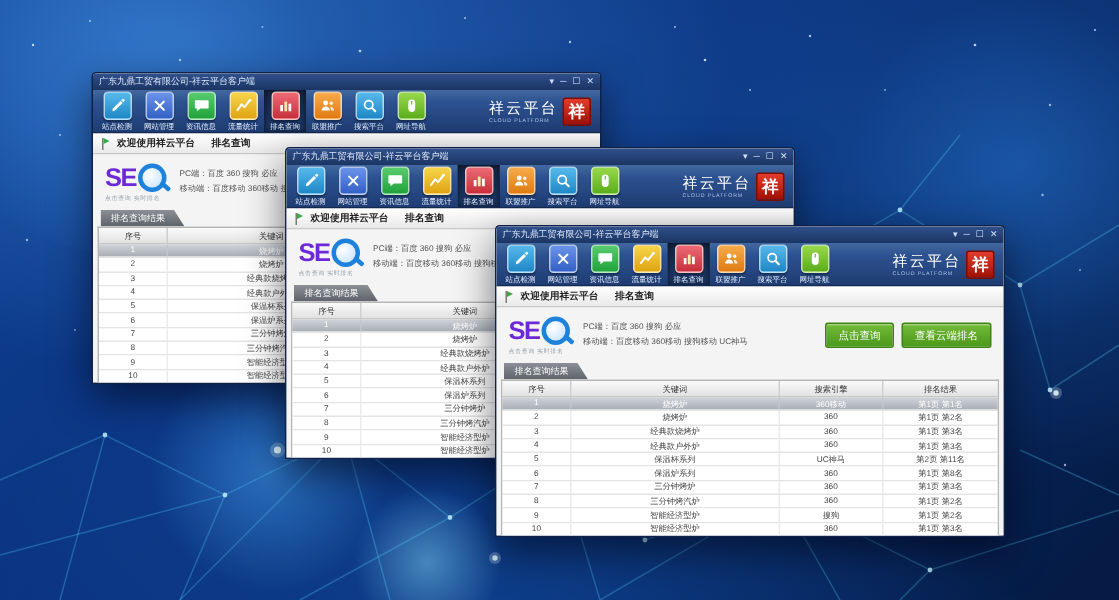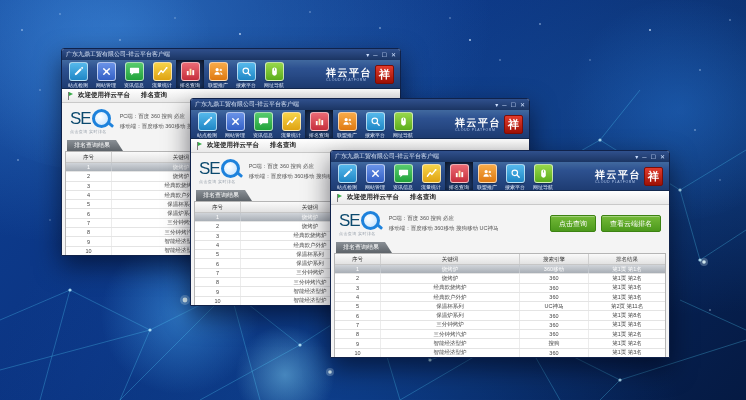--- a/index.html
+++ b/index.html
@@ -29,36 +29,36 @@
   .toolbar{flex:0 0 28px;background:linear-gradient(180deg,#41699f 0%,#2d5190 30%,#1e3c72 100%);
     display:flex;align-items:stretch;padding:0 4px 0 2px;border-bottom:1px solid #13294f;}
   .toolbar-items{display:flex;}
   .tb-item{width:28px;display:flex;flex-direction:column;align-items:center;justify-content:center;padding-top:1px;}
   .tb-item.selected{background:linear-gradient(#152646,#1d3a6b);box-shadow:inset 0 0 5px rgba(0,0,0,.65);}
   .tb-icon{width:17px;height:17px;border-radius:3px;border:1px solid rgba(255,255,255,.6);
     display:flex;align-items:center;justify-content:center;box-shadow:0 1px 1px rgba(0,0,0,.3);}
   .tb-icon svg{width:11px;height:11px;}
   .tb-label{font-size:5px;color:#e6eefb;margin-top:1px;white-space:nowrap;}
   .brand{margin-left:auto;display:flex;align-items:center;gap:3px;padding-right:2px;}
-  .brand-cn{font-size:10px;font-weight:bold;color:#fff;letter-spacing:1.5px;line-height:1.1;}
+  .brand-cn{font-size:10px;font-weight:normal;color:#fff;letter-spacing:1.5px;line-height:1.1;}
   .brand-en{font-size:3.5px;color:#aec3e8;letter-spacing:.6px;}
   .brand-badge{width:17px;height:17px;background:linear-gradient(#e23b2c,#9e1106);color:#fff;font-size:11px;
     font-weight:bold;display:flex;align-items:center;justify-content:center;border-radius:2px;border:1px solid #7d0e06;}
   .welcomebar{flex:0 0 13px;background:linear-gradient(#ffffff,#e9e9e9);border-bottom:1px solid #c9c9c9;
     display:flex;align-items:center;padding:0 6px;gap:4px;}
   .flag-icon{position:relative;width:6px;height:8px;}
   .flag-icon::before{content:'';position:absolute;left:0;top:0;width:1px;height:8px;background:#7a7a7a;}
   .flag-icon::after{content:'';position:absolute;left:1px;top:0;width:0;height:0;
     border-top:2.5px solid transparent;border-bottom:2.5px solid transparent;border-left:4.5px solid #36ab47;}
   .welcome-text,.welcome-section{font-size:6.5px;font-weight:bold;color:#222;}
   .welcome-section{margin-left:7px;}
   .body{flex:1;display:flex;flex-direction:column;background:#f4f4f4;min-height:0;}
   .seo-row{flex:0 0 37px;display:flex;align-items:center;padding:0 8px;}
   .seo-mark{display:flex;align-items:center;}
-  .seo-se{font-size:17px;font-weight:normal;color:#0c4a6e;letter-spacing:-1px;line-height:1;}
+  .seo-se{font-size:17px;font-weight:bold;color:#6d28d9;letter-spacing:-1px;line-height:1;}
   .seo-o{width:13px;height:13px;border:3px solid #1e82dc;border-radius:50%;
     background:radial-gradient(circle at 35% 35%,#ffffff,#bfe0ff);position:relative;margin-left:1px;}
   .seo-o::after{content:'';position:absolute;width:7px;height:3px;background:#1e82dc;right:-6px;bottom:-1px;
     transform:rotate(40deg);border-radius:1px;}
   .seo-caption{font-size:4px;color:#9aa3ad;margin-top:1px;letter-spacing:.4px;white-space:nowrap;}
   .engines{margin-left:9px;font-size:5.5px;color:#555;line-height:1.8;white-space:nowrap;}
   .actions{margin-left:auto;display:flex;gap:5px;}
   .green-btn{height:17px;padding:0 8px;font-size:7px;color:#fff;white-space:nowrap;
     background:linear-gradient(#74ba38,#4c991c);border:1px solid #3c8312;border-radius:2px;
     font-family:inherit;box-shadow:inset 0 1px 0 rgba(255,255,255,.35);}

